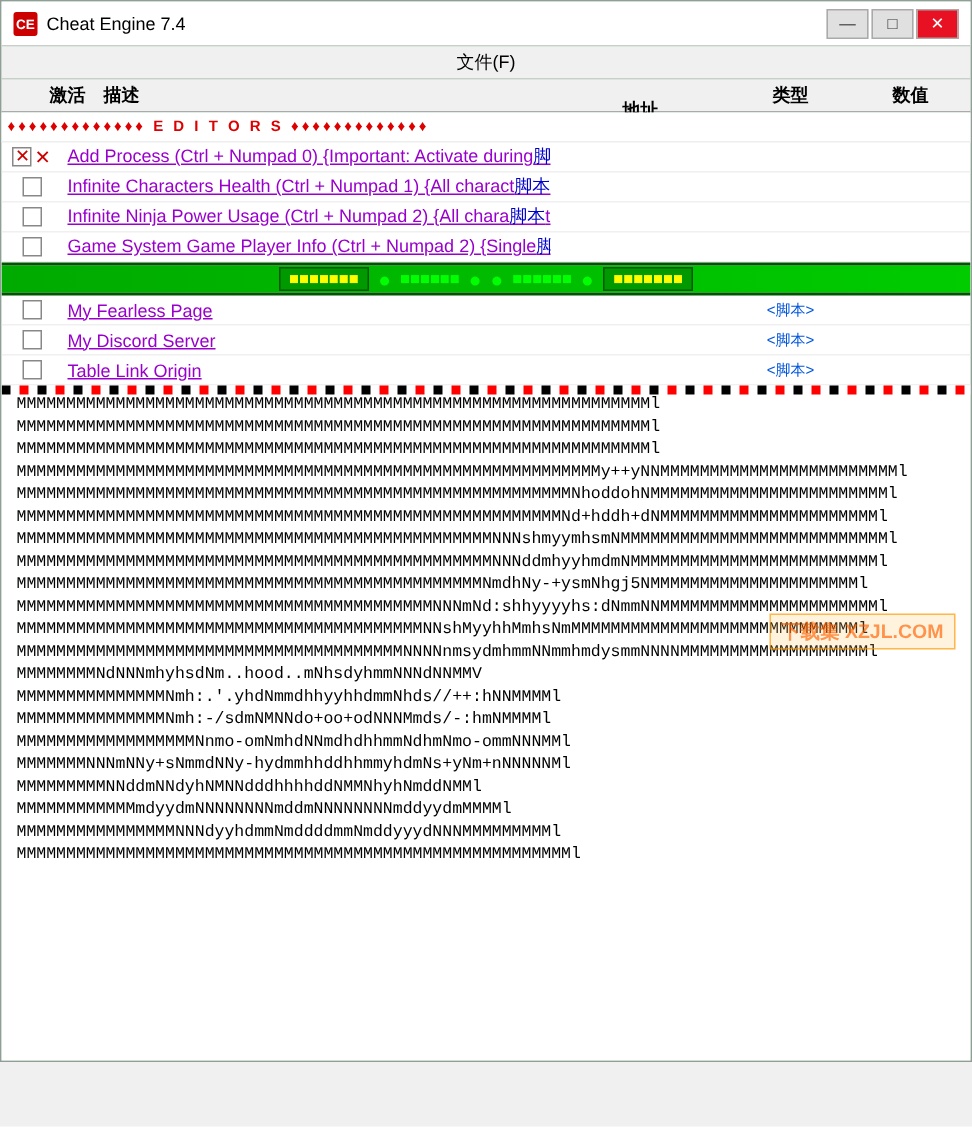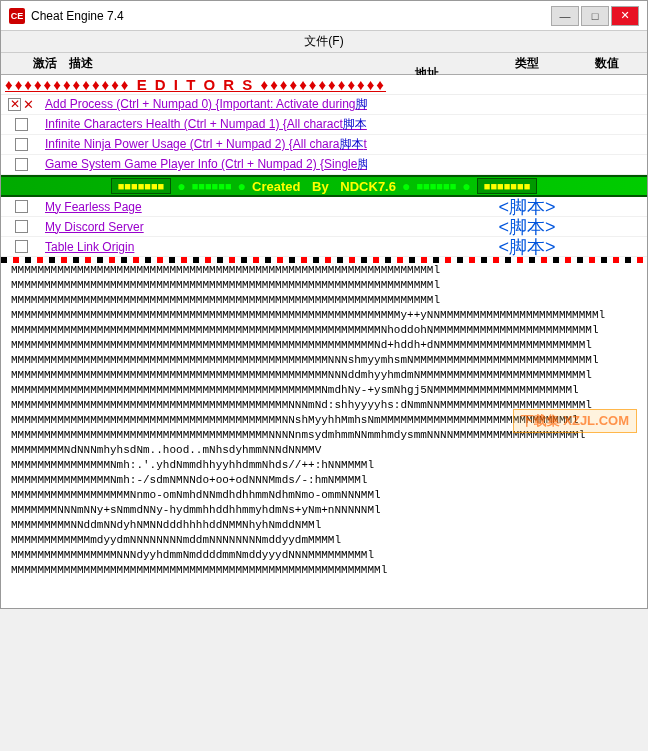--- a/index.html
+++ b/index.html
@@ -7,21 +7,21 @@
       font-family: 'Segoe UI', Tahoma, Arial, sans-serif;
       font-size: 12px;
       background: #f0f0f0;
       width: 648px;
       height: 751px;
       overflow: hidden;
       user-select: none;
     }
     .window {
       width: 648px;
-      height: 609px;
+      height: 708px;
       background: #86efac;
       border: 1px solid #999;
       display: flex;
       flex-direction: column;
     }
     
     .title-bar {
       background: #ffffff;
       height: 30px;
       display: flex;
@@ -112,25 +112,24 @@
       background: white;
       height: 20px;
       display: flex;
       align-items: center;
       overflow: hidden;
       border-bottom: 1px solid #eee;
     }
     .editors-text {
       color: #d00;
       font-weight: bold;
-      font-size: 15px;
+      font-size: 10px;
       white-space: nowrap;
       letter-spacing: 2px;
       padding: 0 4px;
-      text-decoration: underline;
     }
     
     .entry-row {
       display: flex;
       align-items: center;
       height: 20px;
       border-bottom: 1px solid #f0f0f0;
     }
     .col-check {
       width: 40px; min-width: 40px;
@@ -155,21 +154,21 @@
       width: 80px;
       text-align: center;
       font-size: 12px;
     }
     .col-val {
       width: 80px;
       text-align: center;
       font-size: 12px;
     }
     .link-purple { color: #9900cc; text-decoration: underline; cursor: pointer; }
-    .script-link { color: #0055dd; font-size: 18px; }
+    .script-link { color: #0055dd; font-size: 10px; }
     
     .created-banner {
       background: linear-gradient(to right, #00aa00, #00cc00);
       height: 22px;
       display: flex;
       align-items: center;
       justify-content: center;
       gap: 6px;
       font-weight: bold;
       color: #ffff00;
@@ -336,27 +335,20 @@
       <div class="col-addr"></div>
       <div class="col-type"></div>
       <div class="col-val"></div>
     </div>
 
     <div class="created-banner">
       <div class="banner-seg left">■■■■■■■</div>
       <span class="dot-green">●</span>
       <span style="color:#00ff00;font-size:11px;">■■■■■■</span>
       <span class="dot-green">●</span>
-      <div class="created-main">
-        <span>Created</span>
-        &nbsp;
-        <span>By</span>
-        &nbsp;
-        <span>NDCK7.6</span>
-      </div>
       <span class="dot-green">●</span>
       <span style="color:#00ff00;font-size:11px;">■■■■■■</span>
       <span class="dot-green">●</span>
       <div class="banner-seg right">■■■■■■■</div>
     </div>
 
     <div class="entry-row">
       <div class="col-check">
         <div class="cb"></div>
       </div>

